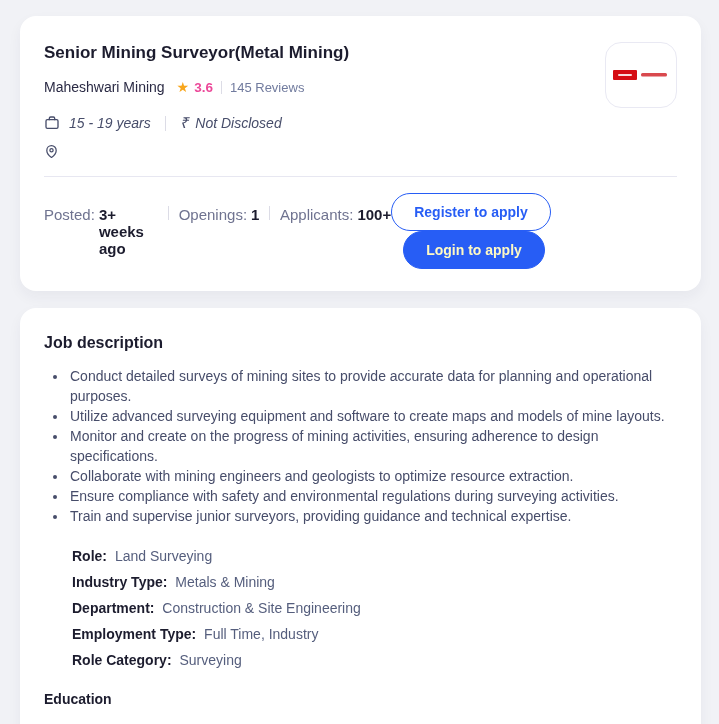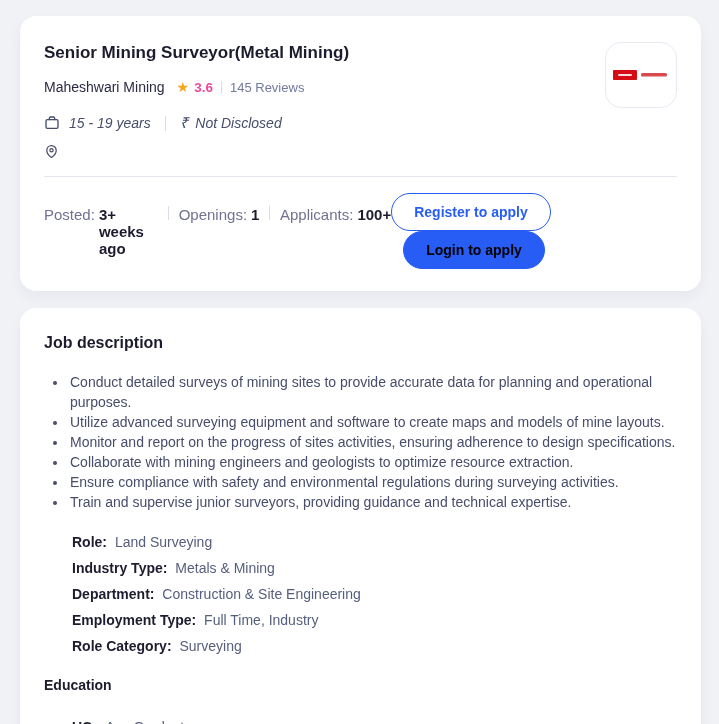--- a/index.html
+++ b/index.html
@@ -104,34 +104,34 @@
     cursor: pointer;
   }
   .btn-outline {
     background: #ffffff;
     border: 1.5px solid #275df5;
     color: #275df5;
   }
   .btn-solid {
     background: #275df5;
     border: 1.5px solid #275df5;
-    color: #000000;
+    color: #fef9c3;
     margin-left: 12px;
   }
   
   .desc-card {
     margin-top: 17px;
     padding: 26px 24px 30px 24px;
     min-height: 470px;
   }
   .jd-heading {
     font-size: 16px;
     font-weight: 700;
     color: #1c1c2e;
-    margin-bottom: 20px;
+    margin-bottom: 14px;
   }
   ul.bullets {
     padding-left: 24px;
     font-size: 14px;
     line-height: 20px;
     color: #474d6a;
   }
   ul.bullets li { padding-left: 2px; }
   .details { margin-top: 22px; }
   .detail-row {
@@ -220,21 +220,21 @@
 <div class="card desc-card">
 
   <div class="jd-heading">Job description</div>
 
   <ul class="bullets">
 
       <li>Conduct detailed surveys of mining sites to provide accurate data for planning and operational purposes.</li>
 
       <li>Utilize advanced surveying equipment and software to create maps and models of mine layouts.</li>
 
-      <li>Monitor and report on the progress of sites activities, ensuring adherence to design specifications.</li>
+      <li>Monitor and create on the progress of mining activities, ensuring adherence to design specifications.</li>
 
       <li>Collaborate with mining engineers and geologists to optimize resource extraction.</li>
 
       <li>Ensure compliance with safety and environmental regulations during surveying activities.</li>
 
       <li>Train and supervise junior surveyors, providing guidance and technical expertise.</li>
     </ul>
 
   <div class="details">
 

